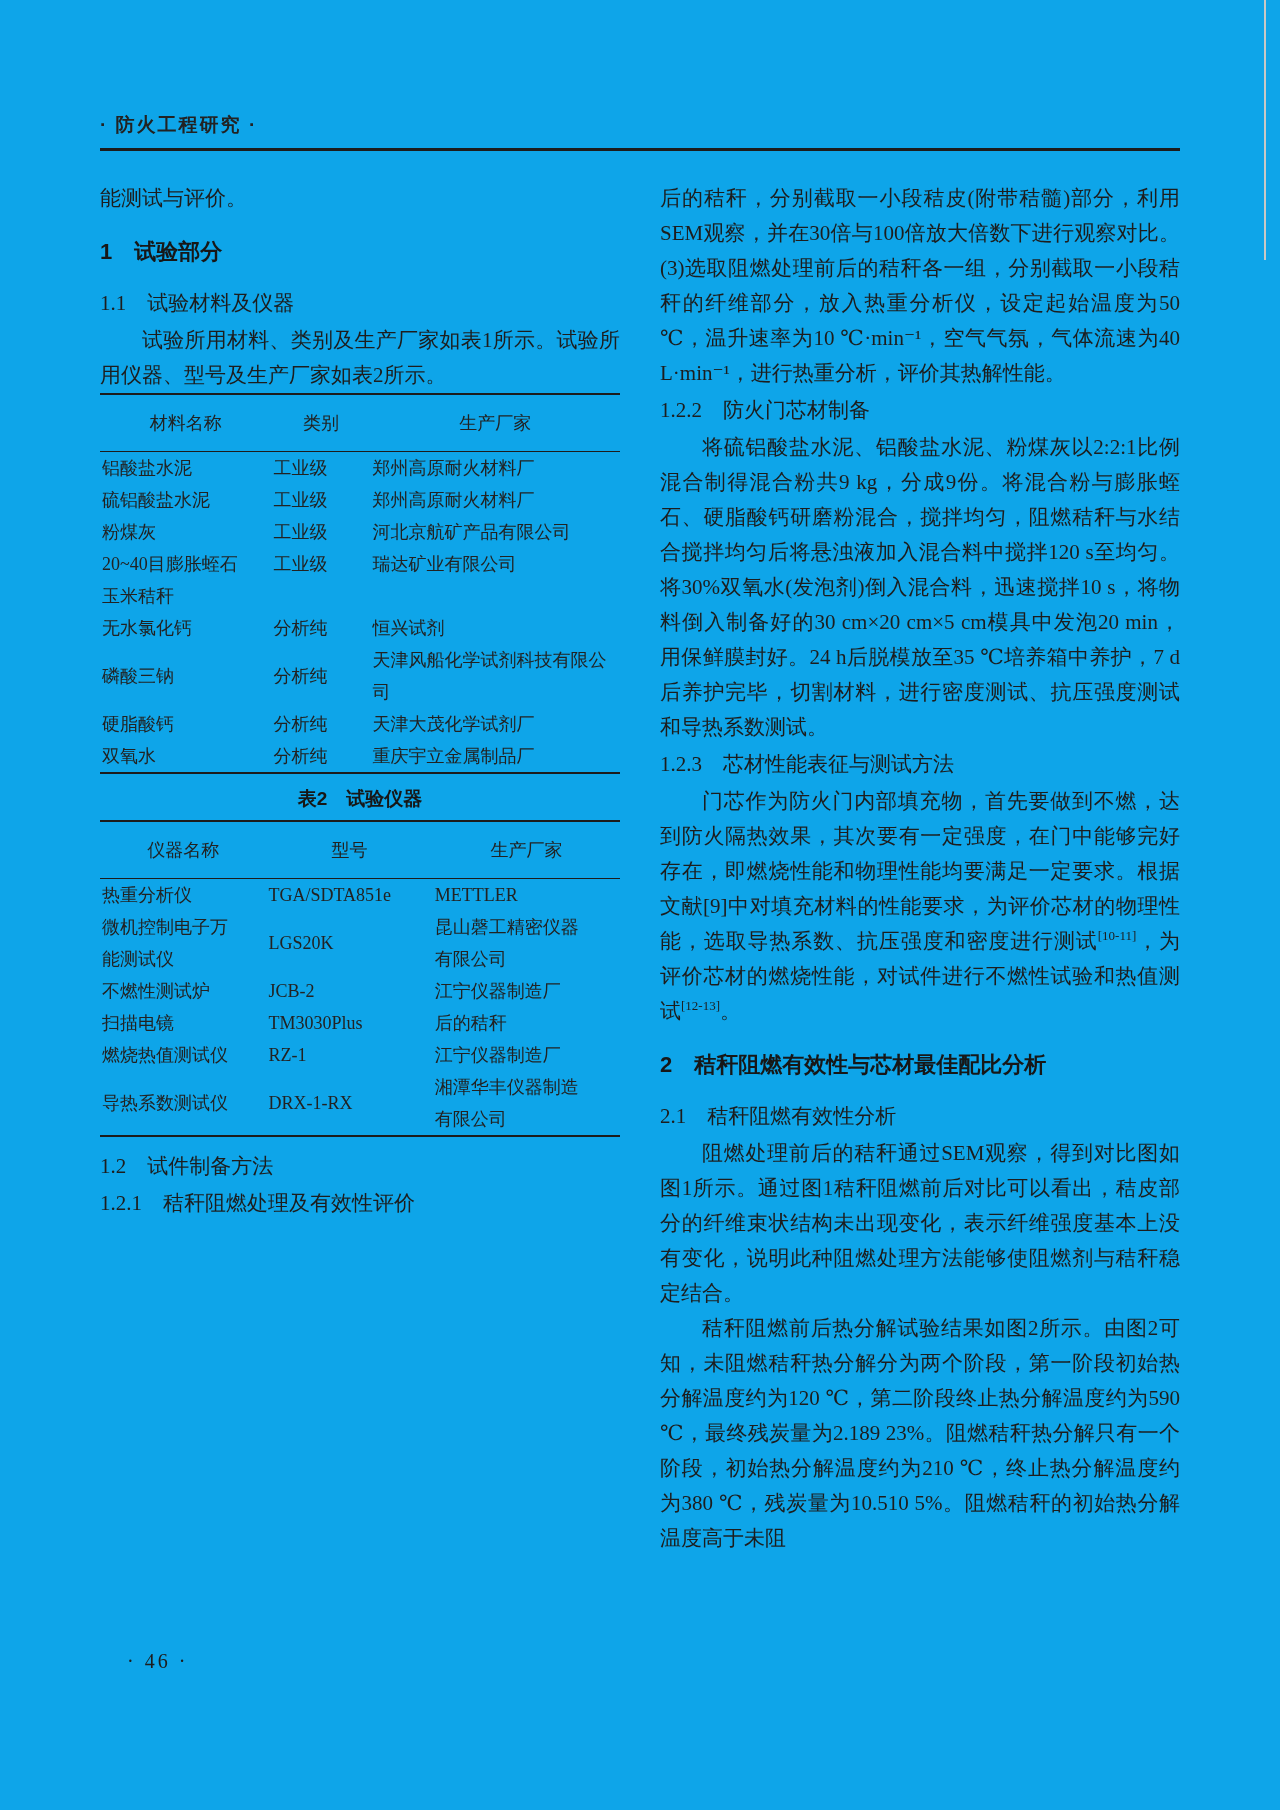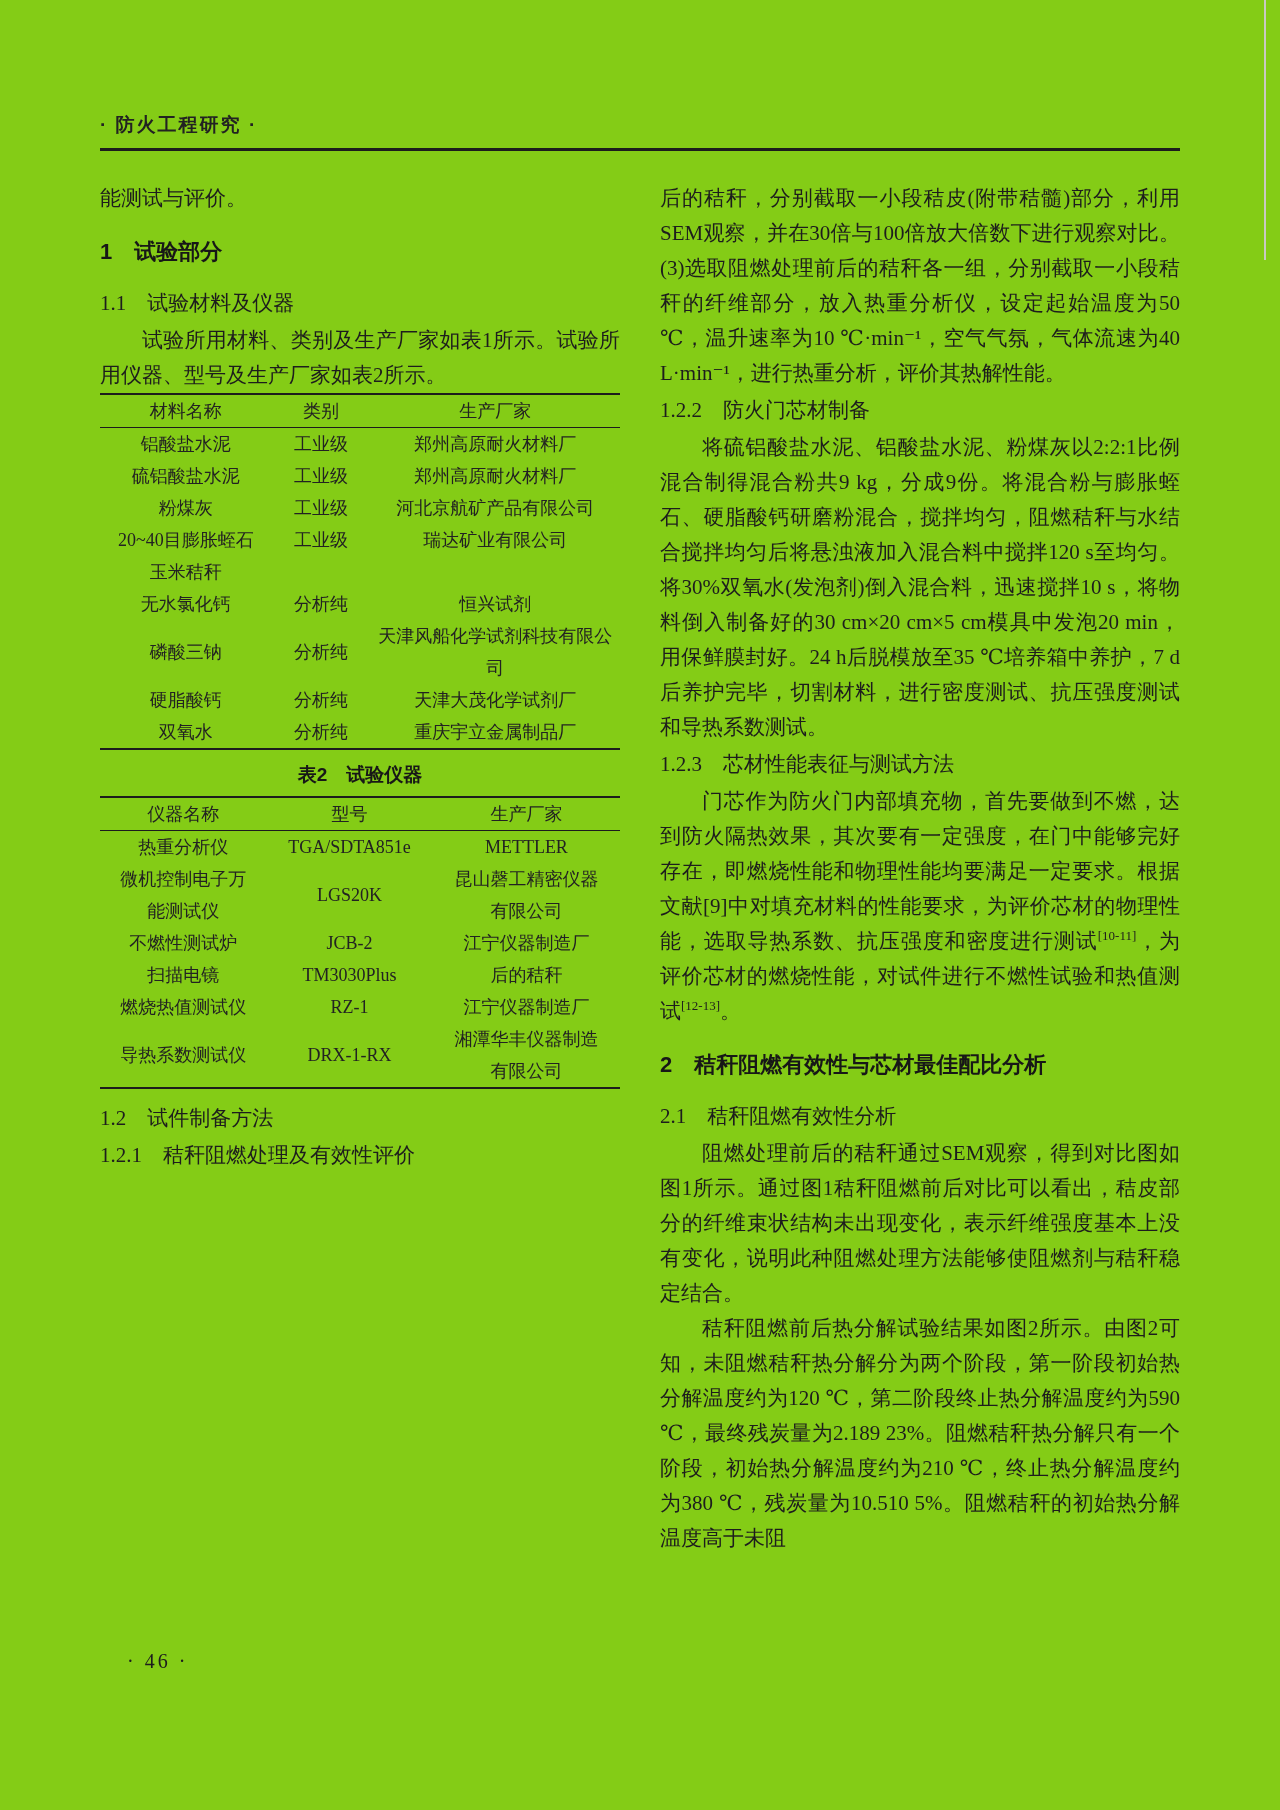--- a/index.html
+++ b/index.html
@@ -5,21 +5,21 @@
 <style>
   html,body{margin:0;padding:0;}
   body{
     width:1280px;height:1810px;
     background:#e8e8e6;
     font-family:"Liberation Serif","DejaVu Serif",serif;
   }
   .page{
     position:relative;
     width:1280px;height:1810px;
-    background:#84cc16;
+    background:#0ea5e9;
     box-sizing:border-box;
     padding:112px 100px 0 100px;
     color:#1f1f1f;
     overflow:hidden;
   }
   .journal-header{
     font-family:"Liberation Sans","DejaVu Sans",sans-serif;
     font-weight:700;
     font-size:19px;
     letter-spacing:2px;
@@ -79,24 +79,23 @@
     border-collapse:collapse;
     font-size:18px;
     color:#222;
     margin:0 0 4px 0;
   }
   table.data-table th{
     font-weight:400;
     border-top:2.5px solid #1c1c1c;
     border-bottom:1.5px solid #1c1c1c;
     line-height:32px;
-    padding:0 2px;
+    padding:12px 2px;
   }
   table.data-table td{
-    text-align:center;
     line-height:32px;
     padding:0 2px;
     white-space:pre-line;
   }
   table.data-table tbody tr:last-child td{
     border-bottom:2.5px solid #1c1c1c;
   }
   .t1-c1{width:33%;} .t1-c2{width:19%;} .t1-c3{width:48%;}
   .t2-c1{width:32%;} .t2-c2{width:32%;} .t2-c3{width:36%;}
   .sup{

